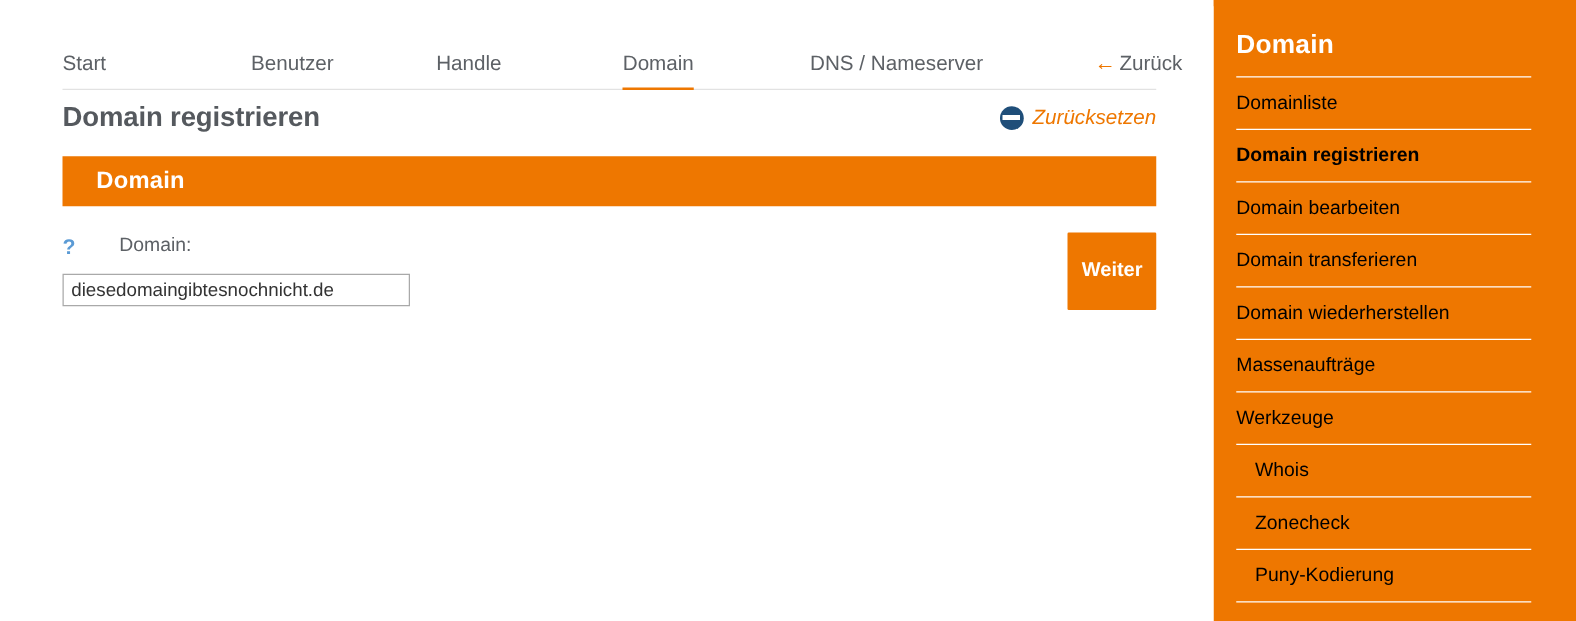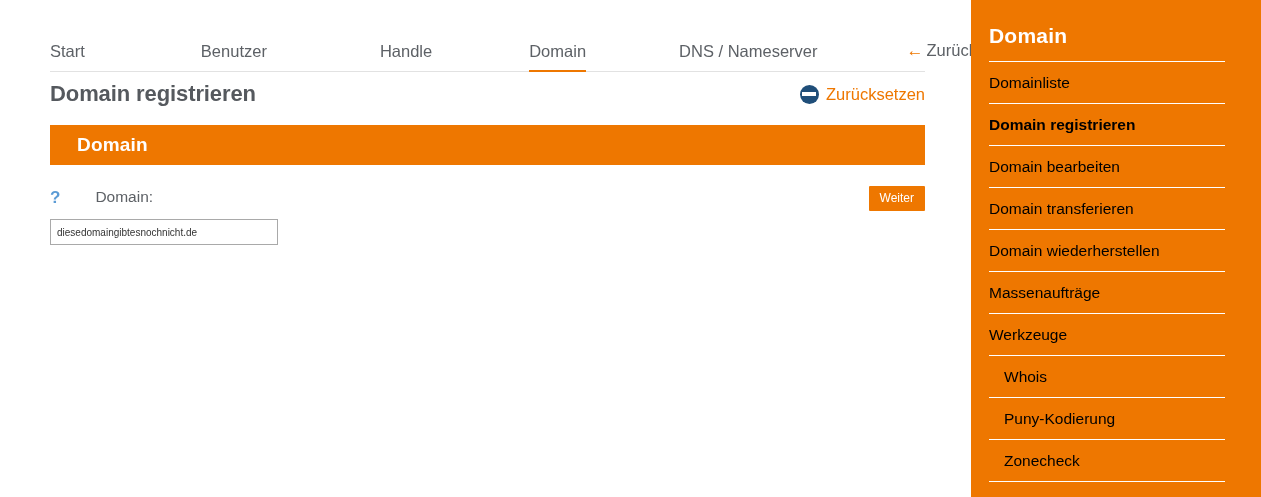--- a/index.html
+++ b/index.html
@@ -60,21 +60,21 @@
     font-size: 16.5px;
     color: #5d6166;
     padding: 0 0 12px 0;
     position: relative;
     cursor: pointer;
     white-space: nowrap;
     line-height: 1;
   }
   .nav-item.n0 { margin-left: 0px; }
   .nav-item.n1 { margin-left: 116px; }
-  .nav-item.n2 { margin-left: 113px; }
+  .nav-item.n2 { margin-left: 82px; }
   .nav-item.n3 { margin-left: 97px; }
   .nav-item.n4 { margin-left: 93px; }
   .nav-item.n5 { margin-left: 89px; }
   .nav-item.active::after {
     content: "";
     position: absolute;
     left: 0; right: 0;
     bottom: -1px;
     height: 2px;
     background: #ee7700;
@@ -126,20 +126,21 @@
     position: absolute;
     left: 2.5px;
     right: 2.5px;
     top: 7.5px;
     height: 4px;
     background: #ffffff;
   }
   .reset-label {
     font-size: 16.5px;
     color: #ee7700;
+    font-style: italic;
   }
 
   
   .section-bar {
     position: absolute;
     top: 125px;
     left: 50px;
     width: 875px;
     height: 40px;
     background: #ee7700;
@@ -184,40 +185,40 @@
     font-weight: bold;
     line-height: 1;
     cursor: pointer;
   }
   .field-label {
     font-size: 15.5px;
     color: #5d6166;
     margin-left: 28px;
   }
   .domain-input {
-    width: 228px;
+    width: 278px;
     height: 26px;
     border: 1px solid #a9a9a9;
     background: #ffffff;
     font-family: "Liberation Sans", sans-serif;
-    font-size: 10px;
+    font-size: 15px;
     color: #333333;
     padding: 0 6px;
     outline: none;
     border-radius: 0;
   }
   .submit-btn {
     margin-top: 0px;
     background: #ee7700;
     color: #ffffff;
     border: none;
     font-family: "Liberation Sans", sans-serif;
-    font-size: 12px;
-    font-weight: normal;
-    padding: 6px 11px;
+    font-size: 16px;
+    font-weight: bold;
+    padding: 22px 11px;
     cursor: pointer;
     border-radius: 1px;
     line-height: 1.1;
   }
 
   
   .sidebar {
     width: 290px;
     height: 497px;
     background: #ee7700;
@@ -327,21 +328,21 @@
     <div class="sb-item">
       <span>Massenaufträge</span>
     </div>
     <div class="sb-item">
       <span>Werkzeuge</span>
     </div>
     <div class="sb-item sub">
       <span>Whois</span>
     </div>
     <div class="sb-item sub">
+      <span>Zonecheck</span>
+    </div>
+    <div class="sb-item sub">
       <span>Puny-Kodierung</span>
-    </div>
-    <div class="sb-item sub">
-      <span>Zonecheck</span>
     </div>
     <div class="sb-bottom-rule"></div>
   </aside>
 
 </div>
 
 </body></html>

